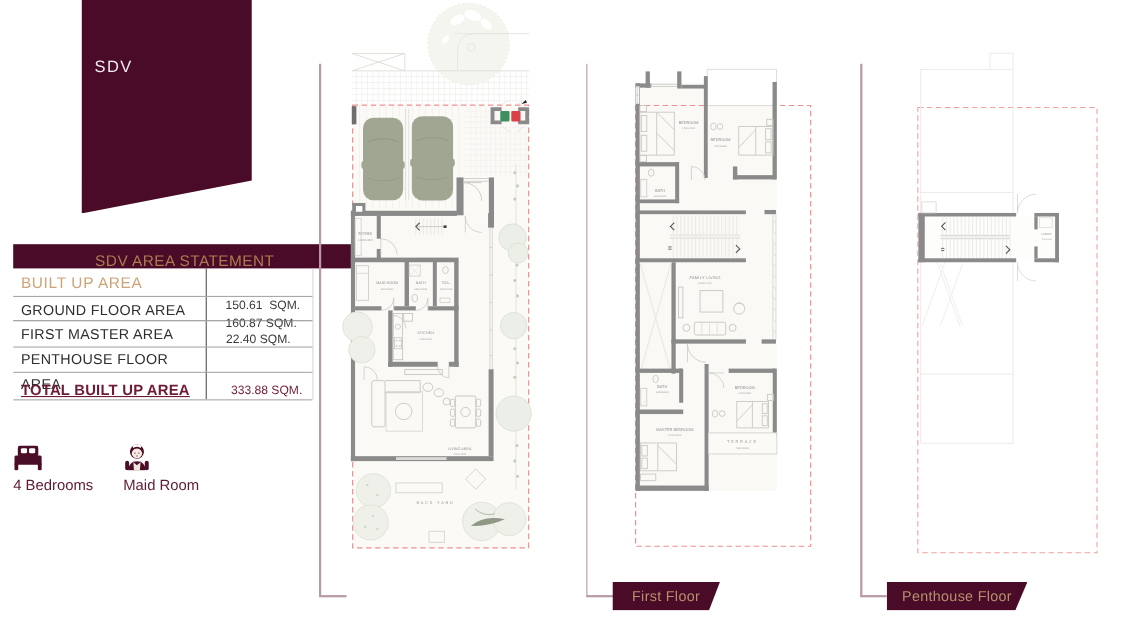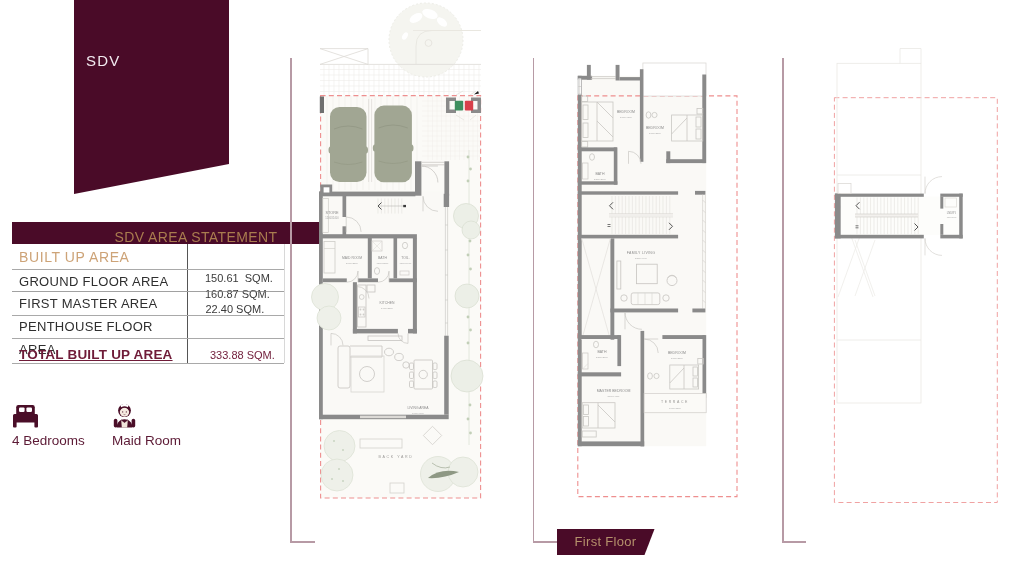--- a/index.html
+++ b/index.html
@@ -14,21 +14,21 @@
 <body>
 <div class="page">
 
   <div class="abs maroon" style="left:74px;top:0;width:155px;height:194px;
        clip-path:polygon(0 0,100% 0,100% 164px,0 194px);"></div>
 
   <div class="abs" style="left:86px;top:52px;color:#f2ebf0;font-size:15px;letter-spacing:1.2px;">SDV</div>
 
 
   <div class="abs maroon" style="left:12px;top:222px;width:312px;height:22px;
-       color:#a97c4f;font-size:14px;letter-spacing:0.4px;text-align:center;line-height:30px;padding-left:28px;">SDV AREA STATEMENT</div>
+       color:#a97c4f;font-size:14px;letter-spacing:0.4px;text-align:center;line-height:30px;">SDV AREA STATEMENT</div>
 
   <div class="abs" style="left:12px;top:244px;width:272px;height:119px;">
 
     <div class="abs" style="left:271.5px;top:0;width:1px;height:119px;background:#d8d8d8;"></div>
 
     <div class="abs" style="left:175px;top:0;width:1px;height:119px;background:#555;"></div>
 
     <div class="abs" style="left:0;top:24.5px;width:272px;height:1px;background:#a9a9a9;"></div>
 
     <div class="abs" style="left:0;top:46.5px;width:272px;height:1px;background:#a9a9a9;"></div>
@@ -100,20 +100,23 @@
   <div class="abs" style="left:532.5px;top:541px;width:25px;height:1.5px;background:#b79aa5;"></div>
 
   <div class="abs maroon" style="left:556.5px;top:529px;width:98px;height:26px;
        clip-path:polygon(0 0,100% 0,calc(100% - 10px) 100%,0 100%);
        color:#b5916b;font-size:13px;text-align:center;line-height:25px;letter-spacing:0.3px;">First Floor</div>
 
   <div class="abs" style="left:782px;top:58px;width:1.5px;height:484px;background:#b79aa5;"></div>
 
   <div class="abs" style="left:782px;top:541px;width:24px;height:1.5px;background:#b79aa5;"></div>
 
+  <div class="abs maroon" style="left:806px;top:529px;width:128px;height:26px;
+       clip-path:polygon(0 0,100% 0,calc(100% - 11px) 100%,0 100%);
+       color:#b5916b;font-size:13px;text-align:center;line-height:25px;letter-spacing:0.3px;">Penthouse Floor</div>
 
   <svg class="abs" style="left:310px;top:0;" width="190" height="512" viewBox="0 0 190 512" id="gf">
 
     <g stroke="#efede9" stroke-width="0.6">
       <path d="M10,69.5 H171 M10,75 H171 M10,80.5 H171 M10,86 H171 M10,91.5 H171"></path>
       <path d="M14,65 V95 M19,65 V95 M24,65 V95 M29,65 V95 M34,65 V95 M39,65 V95 M44,65 V95 M49,65 V95 M54,65 V95 M59,65 V95 M64,65 V95 M69,65 V95 M74,65 V95 M79,65 V95 M84,65 V95 M89,65 V95 M94,65 V95 M99,65 V95 M104,65 V95 M109,65 V95 M114,65 V95 M119,65 V95 M124,65 V95 M129,65 V95 M134,65 V95 M139,65 V95 M144,65 V95 M149,65 V95 M154,65 V95 M159,65 V95 M164,65 V95 M169,65 V95"></path>
     </g>
 
     <g>
       <circle cx="116" cy="40" r="37" fill="#f5f5f0"></circle>

